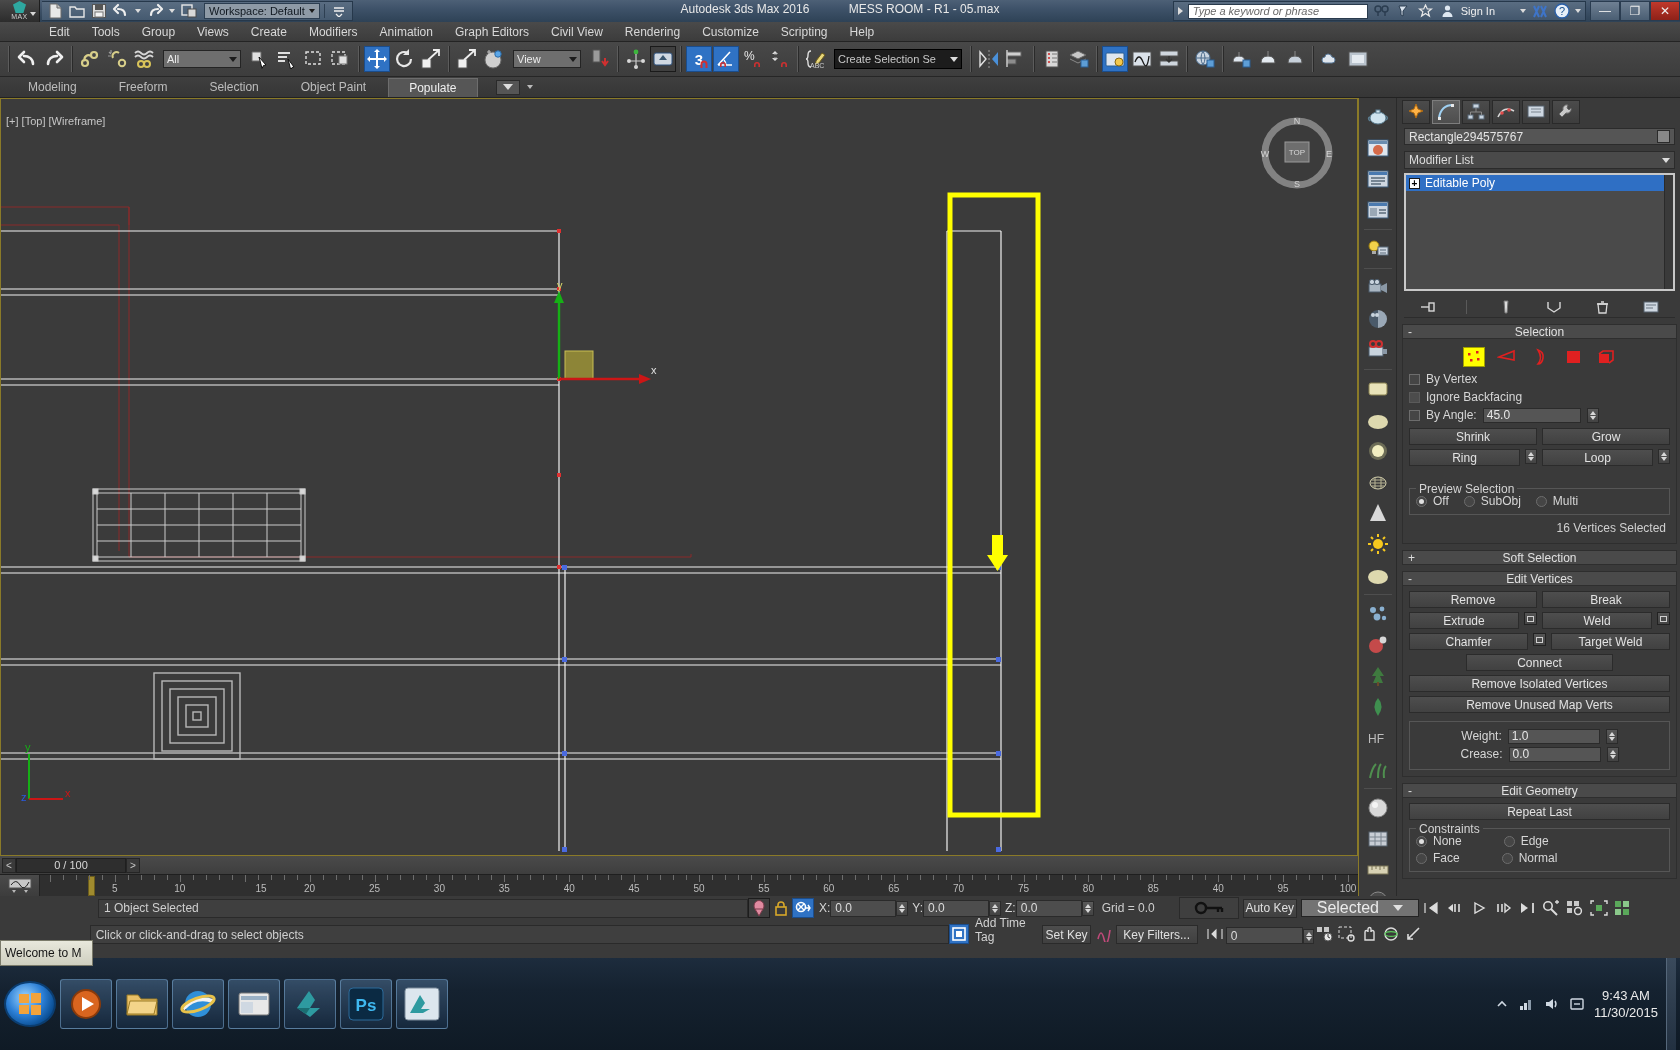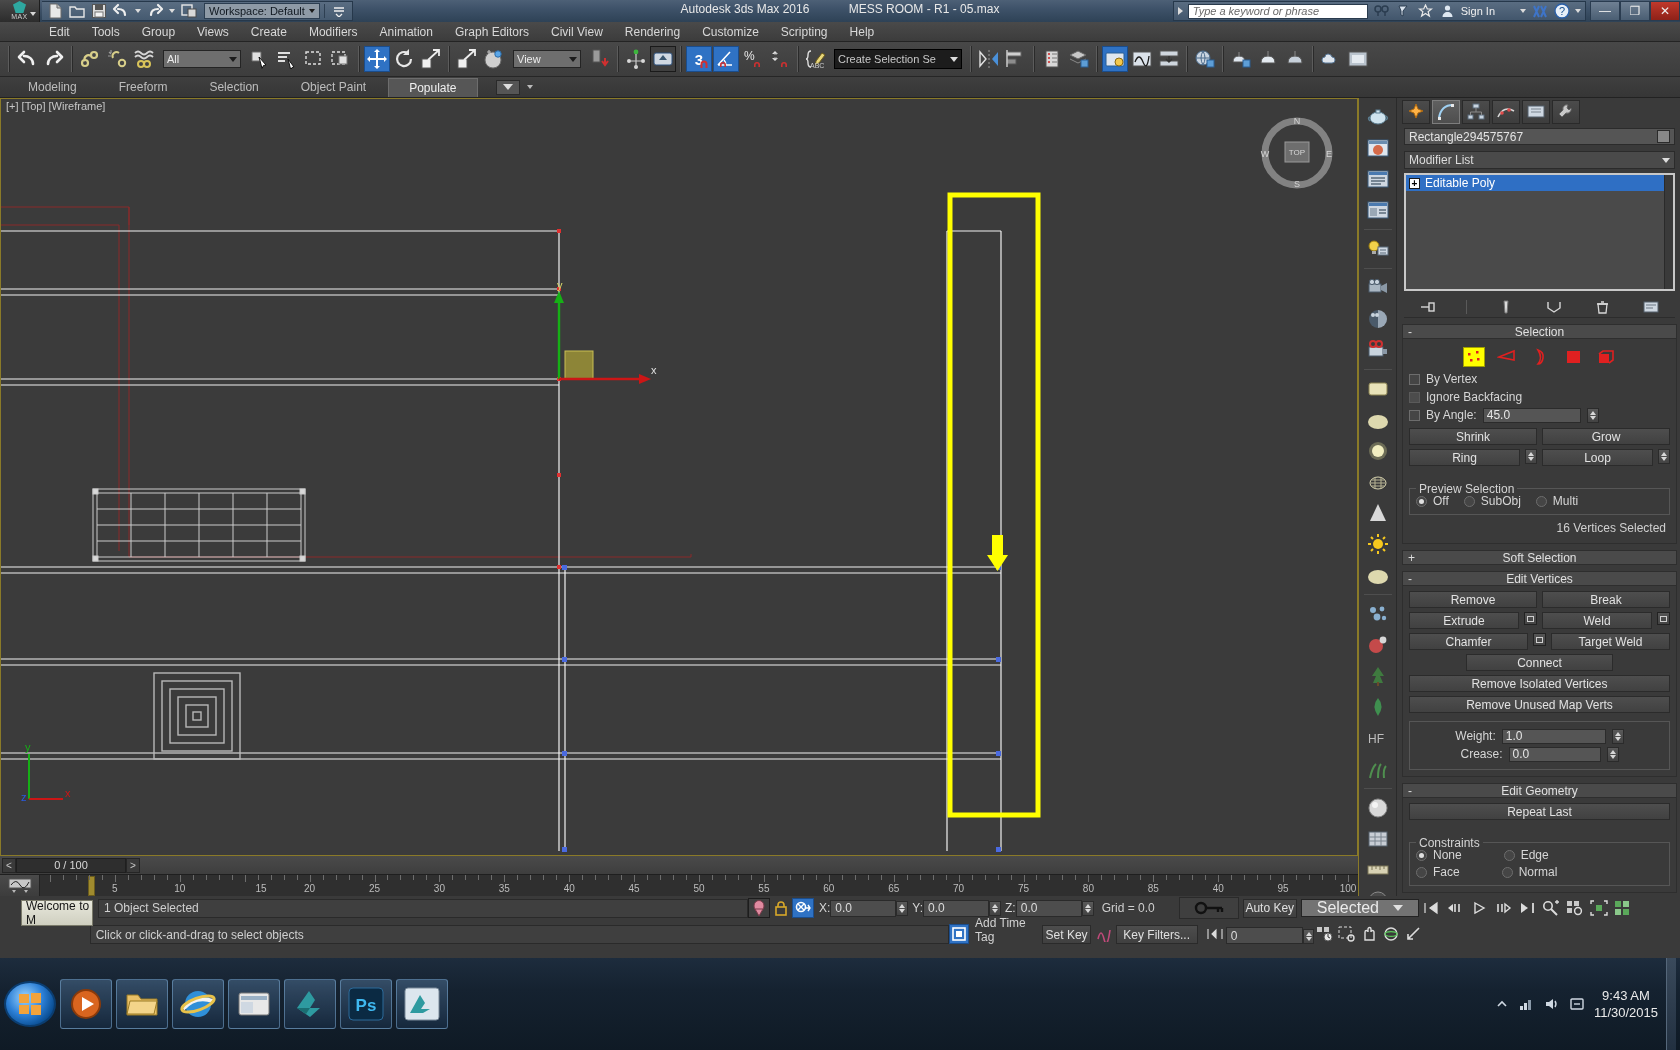--- a/index.html
+++ b/index.html
@@ -107,21 +107,21 @@
   .rtab{ padding:0 20px;height:19px;line-height:19px;font-size:12px;color:#bdbdbd;cursor:pointer;}
   .rtab.active{ background:#565656;color:#efefef;border:1px solid #6d6d6d;border-bottom:none;}
   .rcombo{margin-left:16px;width:24px;height:15px;background:#555;border:1px solid #2a2a2a;
     display:flex;align-items:center;justify-content:center;cursor:pointer;}
 
   
   .vp{
     position:absolute;left:0;top:98px;width:1358px;height:758px;
     background:#3b3b3b;border:1px solid #8a7a28;overflow:hidden;
   }
-  .vplabel{position:absolute;left:5px;top:1px;font-size:11px;color:#c6c6c6;z-index:8;}
+  .vplabel{position:absolute;left:5px;top:16px;font-size:11px;color:#c6c6c6;z-index:8;}
   .vpsvg{position:absolute;left:0;top:0;}
 
   
   .viewcube{position:absolute;right:22px;top:16px;width:76px;height:76px;z-index:9;}
 
   
   .timeslider{
     position:absolute;left:0;top:856px;width:1358px;height:18px;
     background:linear-gradient(180deg,#4a4a4a,#3e3e3e);display:flex;align-items:center;padding-left:2px;
   }
@@ -260,23 +260,23 @@
   }
   .tbtile{
     width:52px;height:50px;background:linear-gradient(180deg,rgba(120,170,220,.30),rgba(40,80,130,.22));
     border:1px solid rgba(140,190,235,.45);border-radius:3px;
     display:flex;align-items:center;justify-content:center;cursor:pointer;
   }
   .tray{position:absolute;right:0;top:0;height:92px;display:flex;align-items:center;gap:8px;padding-right:4px;}
   .clock{color:#eaeaea;font-size:13px;text-align:center;line-height:17px;cursor:pointer;}
   .showdesk{width:10px;height:92px;background:linear-gradient(180deg,#3a4a5c,#223040);border-left:1px solid #55677a;cursor:pointer;}
   .welcome{
-    position:absolute;left:0;top:900px;width:72px;height:26px;
+    position:absolute;left:0;top:940px;width:93px;height:26px;
     background:linear-gradient(180deg,#e8e8dc,#cfcfc0);border:1px solid #7a7a6a;
-    color:#151515;font-size:12px;display:flex;align-items:center;padding-left:4px;cursor:pointer;z-index:40;margin-left:21px;
+    color:#151515;font-size:12px;display:flex;align-items:center;padding-left:4px;cursor:pointer;z-index:40;
   }
 </style>
 </head>
 <body>
 
 <div class="app">
 
   <div class="titlebar">
     <div class="maxlogo">
       <div class="gem"></div>
@@ -1313,21 +1313,21 @@
           </div>
           <div class="btnrow">
             <div class="mbtn">Remove Isolated Vertices</div>
           </div>
           <div class="btnrow">
             <div class="mbtn">Remove Unused Map Verts</div>
           </div>
           <div class="group" style="margin-top:8px">
             <div class="cbrow" style="justify-content:center">
               <span>Weight:</span>
-              <span class="spin" style="width:104px">1.0</span>
+              <span class="spin" style="width:92px">1.0</span>
               <span class="spinarr">
                   <i class="u"></i>
                   <i class="d"></i>
                 </span>
             </div>
             <div class="cbrow" style="justify-content:center">
               <span>Crease:</span>
               <span class="spin" style="width:92px">0.0</span>
               <span class="spinarr">
                   <i class="u"></i>
@@ -1340,21 +1340,21 @@
 
       <div class="rollup">
         <div class="rollhdr">
           <span class="pm">-</span>
           <span>Edit Geometry</span>
         </div>
         <div class="rollbody">
           <div class="btnrow" style="margin-top:0">
             <div class="mbtn">Repeat Last</div>
           </div>
-          <div class="group" style="margin-top:22px">
+          <div class="group" style="margin-top:8px">
             <span class="grouptitle">Constraints</span>
             <div class="radrow">
               <span class="rad on"></span>
               <span>None</span>
               <span class="rad" style="margin-left:36px"></span>
               <span>Edge</span>
             </div>
             <div class="radrow" style="margin-top:3px">
               <span class="rad"></span>
               <span>Face</span>

